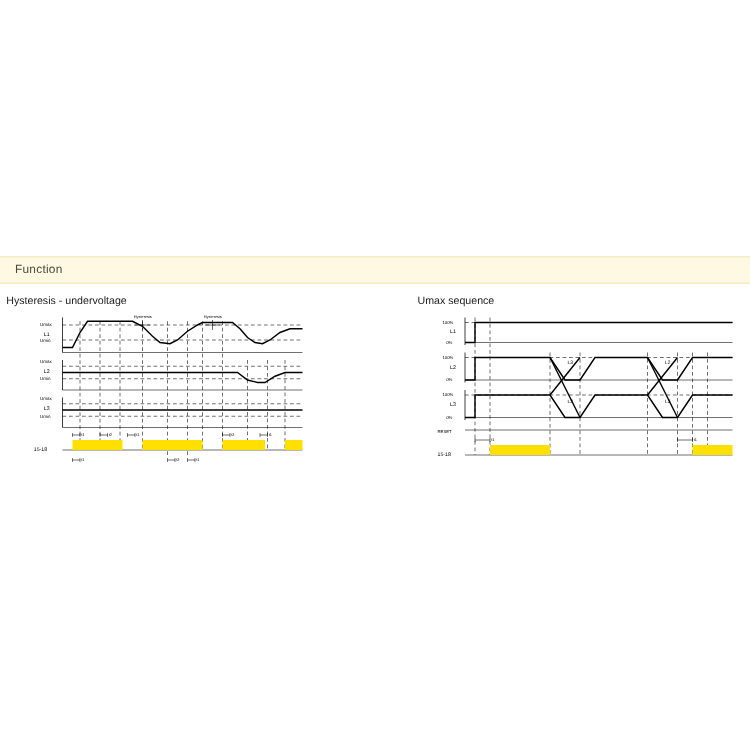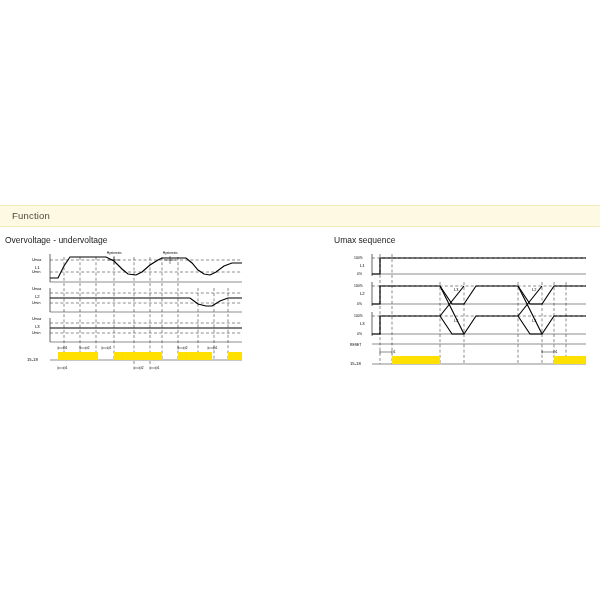--- a/index.html
+++ b/index.html
@@ -70,21 +70,21 @@
 </style>
 </head>
 <body>
 
 <div id="page">
 
   <div class="function-banner">
     <div class="label">Function</div>
   </div>
 
-  <div class="panel-title" id="title-left">Overvoltage - undervoltage</div>
+  <div class="panel-title" id="title-left">Hysteresis - undervoltage</div>
 
   <div class="panel-title" id="title-right">Umax sequence</div>
 
   <div class="diagram" id="diagram-left">
     <svg viewBox="0 0 252 135" width="252" height="135">
 
       <g>
 
         <path class="ax" d="M48 6 L48 34"></path>
 

